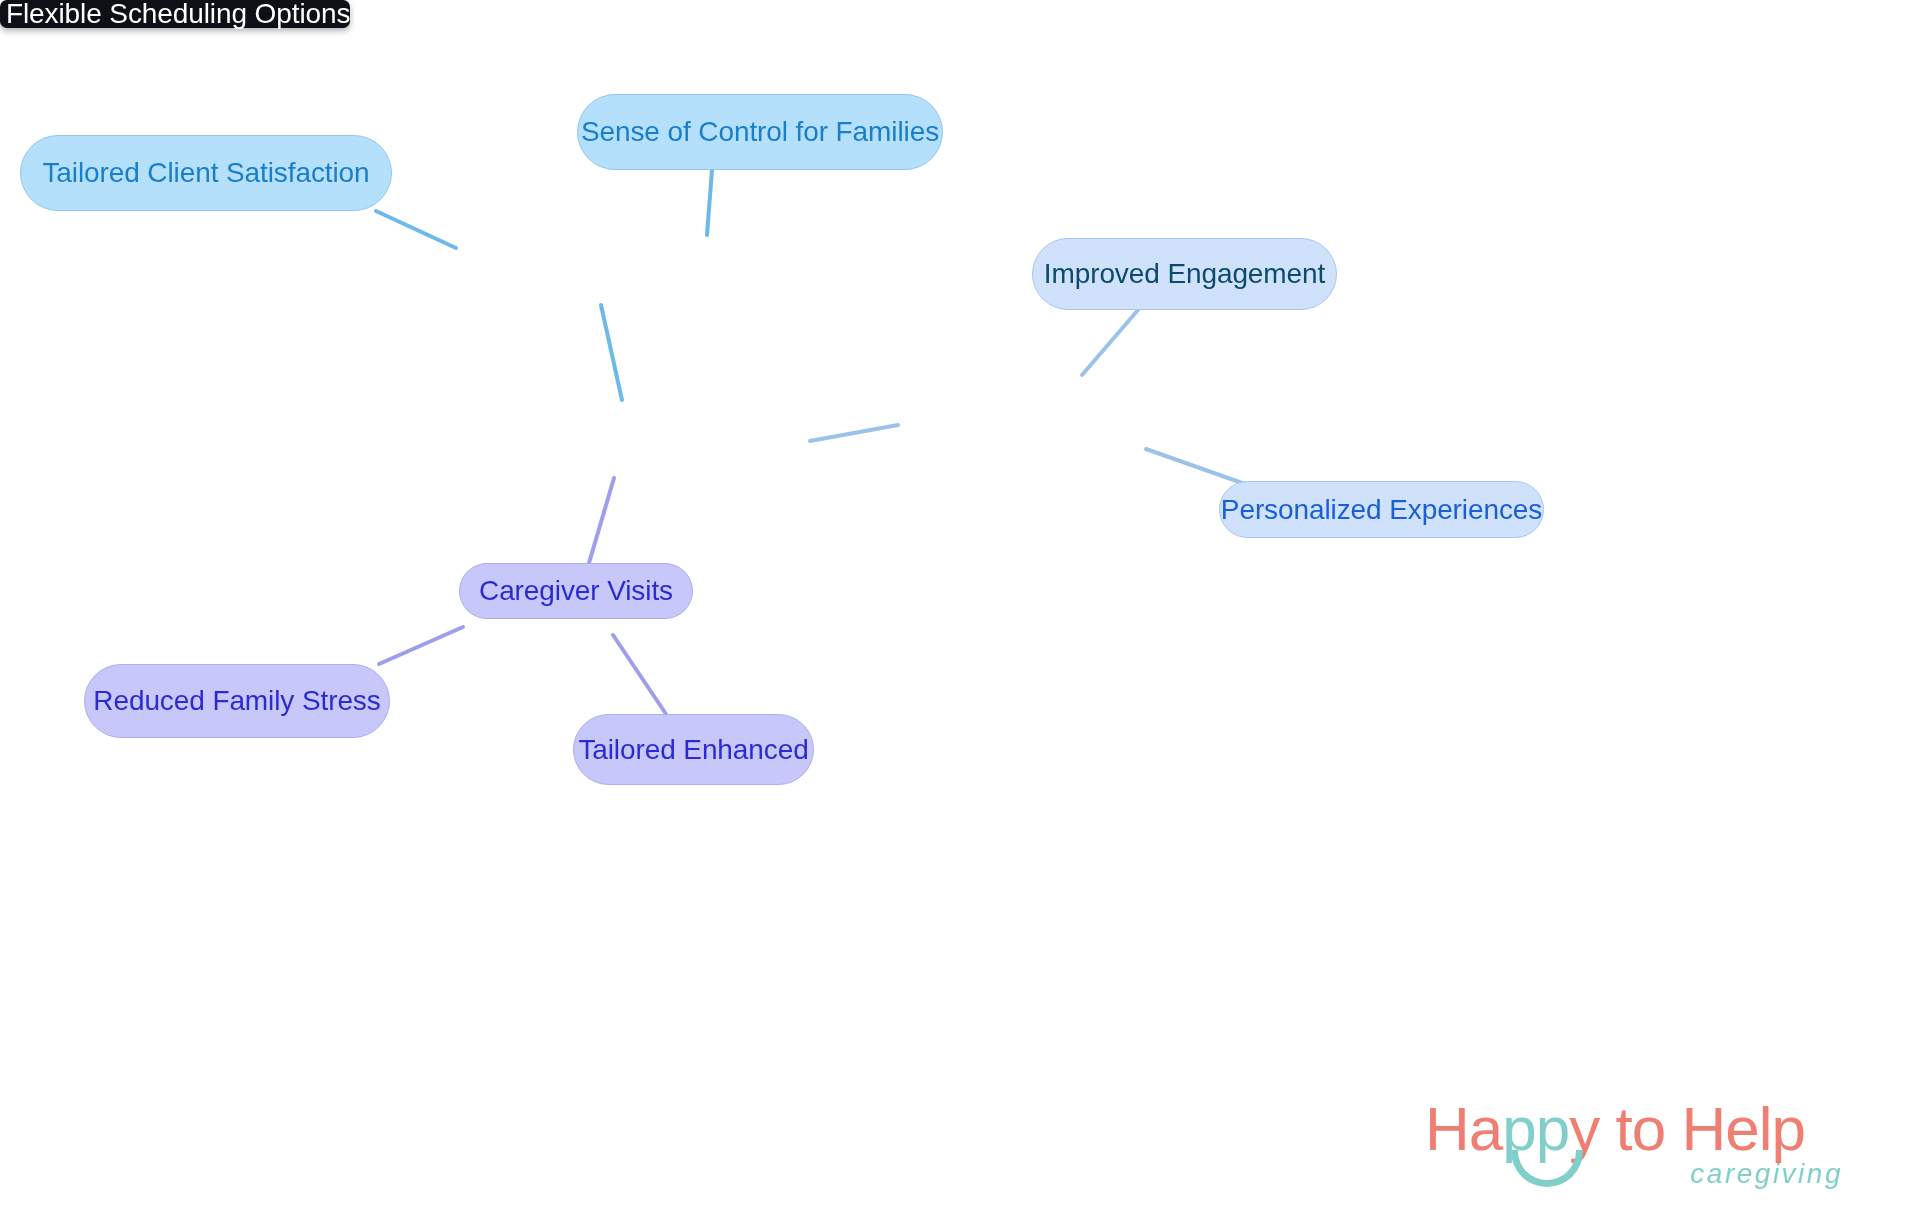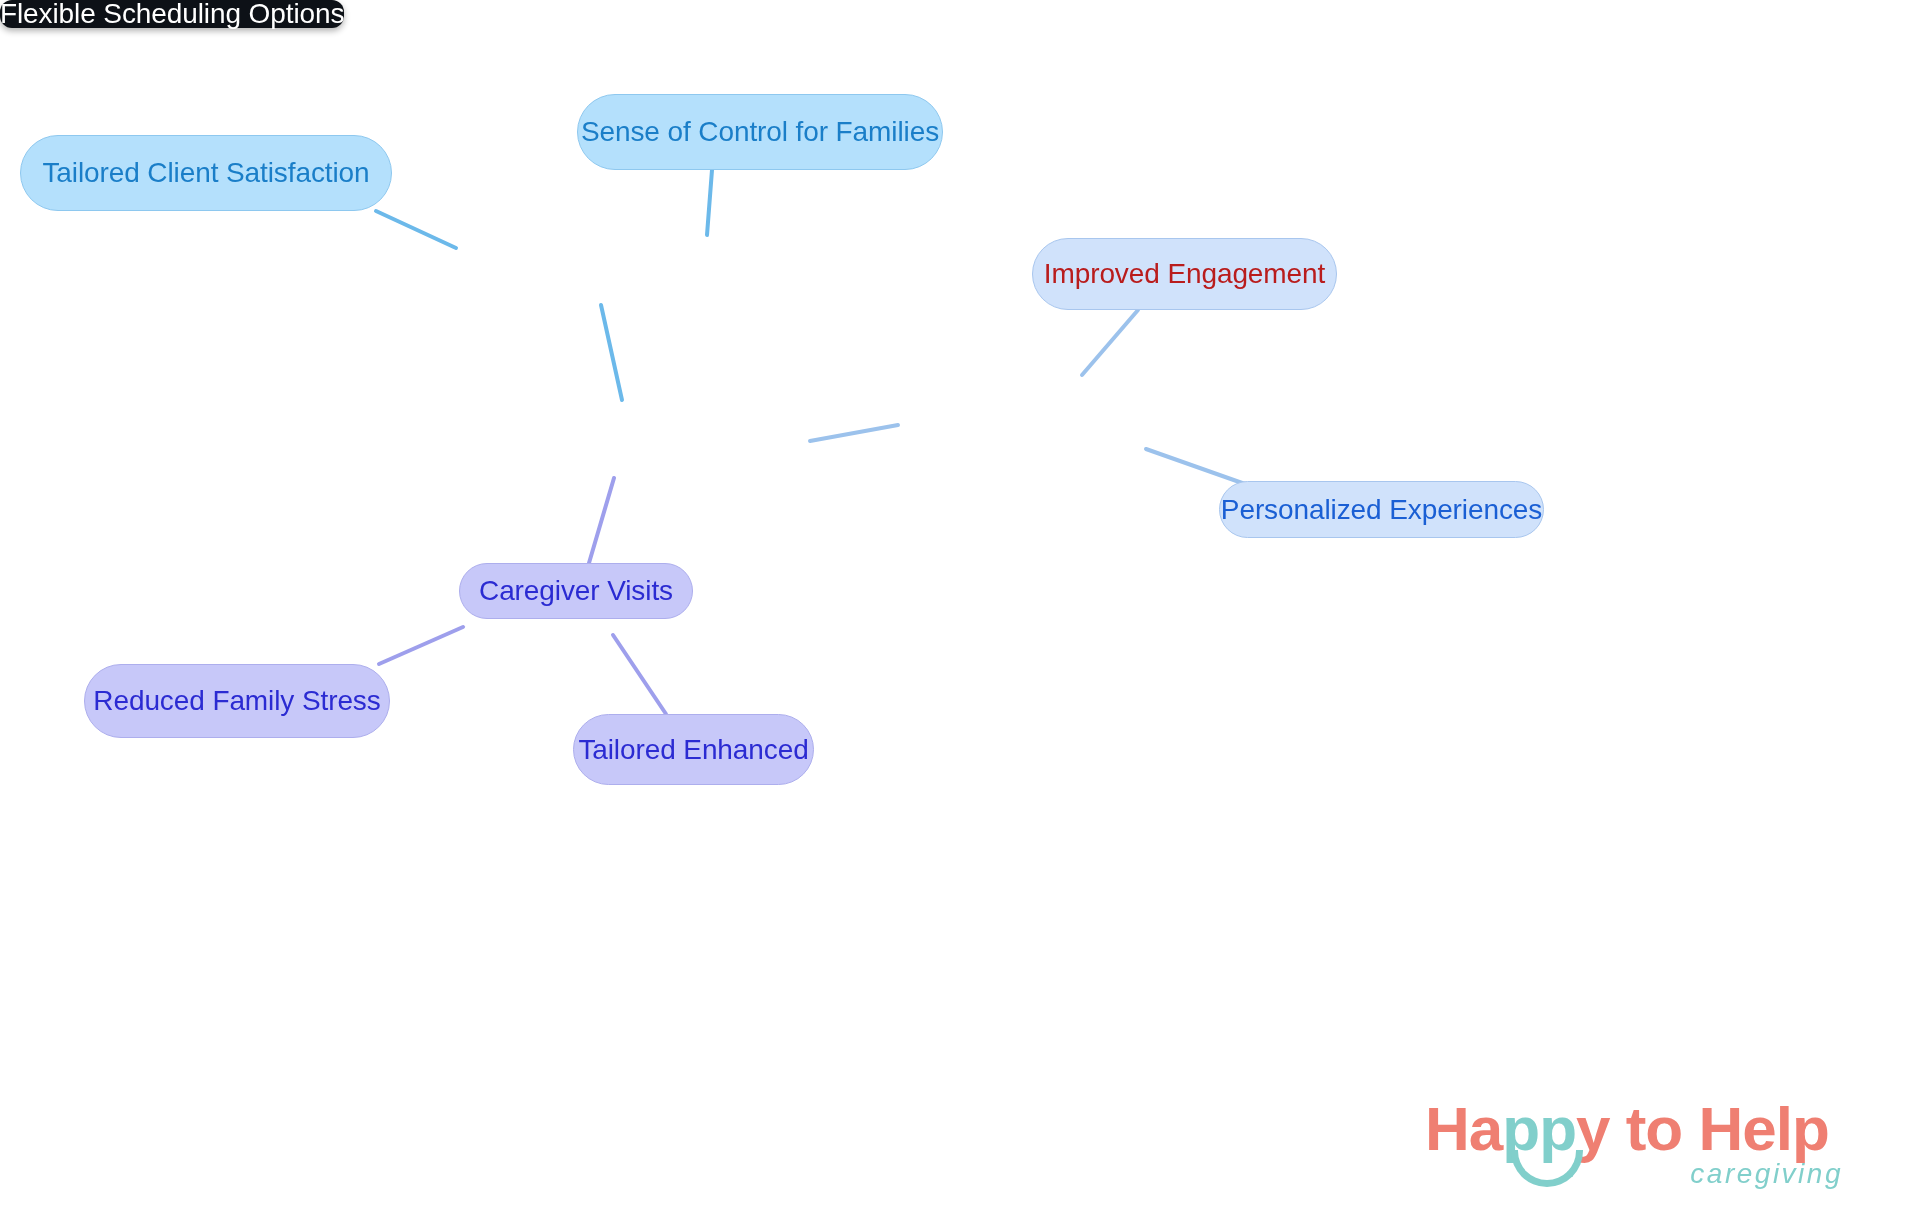--- a/index.html
+++ b/index.html
@@ -40,22 +40,23 @@
     letter-spacing: -0.1px;
   }
   .node-label {
     display: block;
     line-height: 1;
   }
   .node-root {
     background: #0d1117;
     color: #ffffff;
     font-size: 28px;
-    border-radius: 12px;
+    border-radius: 7px;
     box-shadow: 0 3px 6px rgba(0,0,0,0.30);
+    padding-left: 6px;
   }
   .node-blue {
     background: #b4e0fc;
     color: #1a7ec8;
     border: 1.5px solid #8ec8ef;
     font-size: 28px;
   }
   .node-lightblue {
     background: #d0e2fb;
     color: #1a5fd4;
@@ -75,21 +76,21 @@
     left: 1425px;
     top: 1098px;
     width: 420px;
     height: 108px;
   }
   .logo-wordmark {
     position: absolute;
     left: 0;
     top: 0;
     font-size: 62px;
-    font-weight: bold;
+    font-weight: normal;
     letter-spacing: -1px;
     line-height: 1;
     white-space: nowrap;
   }
   .logo-coral { color: #ef7f72; }
   .logo-teal  { color: #81cfcb; }
   .logo-smile {
     position: absolute;
     left: 86px;
     top: 52px;
@@ -134,21 +135,21 @@
     <span class="node-label">Flexible Scheduling Options</span>
   </div>
 
   <div class="node node-blue" style="left: 20px; top: 135px; width: 372px; height: 76px; background: rgb(180, 224, 252); color: rgb(26, 126, 200);">
     <span class="node-label">Tailored Client Satisfaction</span>
   </div>
   <div class="node node-blue" style="left: 577px; top: 94px; width: 366px; height: 76px; background: rgb(180, 224, 252); color: rgb(26, 126, 200);">
     <span class="node-label">Sense of Control for Families</span>
   </div>
 
-  <div class="node node-lightblue" style="left: 1032px; top: 238px; width: 305px; height: 72px; background: rgb(208, 226, 251); color: #b91c1c;">
+  <div class="node node-lightblue" style="left: 1032px; top: 238px; width: 305px; height: 72px; background: rgb(208, 226, 251); color: #0c4a6e;">
     <span class="node-label">Improved Engagement</span>
   </div>
   <div class="node node-lightblue" style="left: 1219px; top: 481px; width: 325px; height: 57px; background: rgb(208, 226, 251); color: rgb(26, 95, 212);">
     <span class="node-label">Personalized Experiences</span>
   </div>
 
   <div class="node node-purple" style="left: 459px; top: 563px; width: 234px; height: 56px; background: rgb(199, 200, 249); color: rgb(43, 43, 210);">
     <span class="node-label">Caregiver Visits</span>
   </div>
   <div class="node node-purple" style="left: 84px; top: 664px; width: 306px; height: 74px; background: rgb(199, 200, 249); color: rgb(43, 43, 210);">

